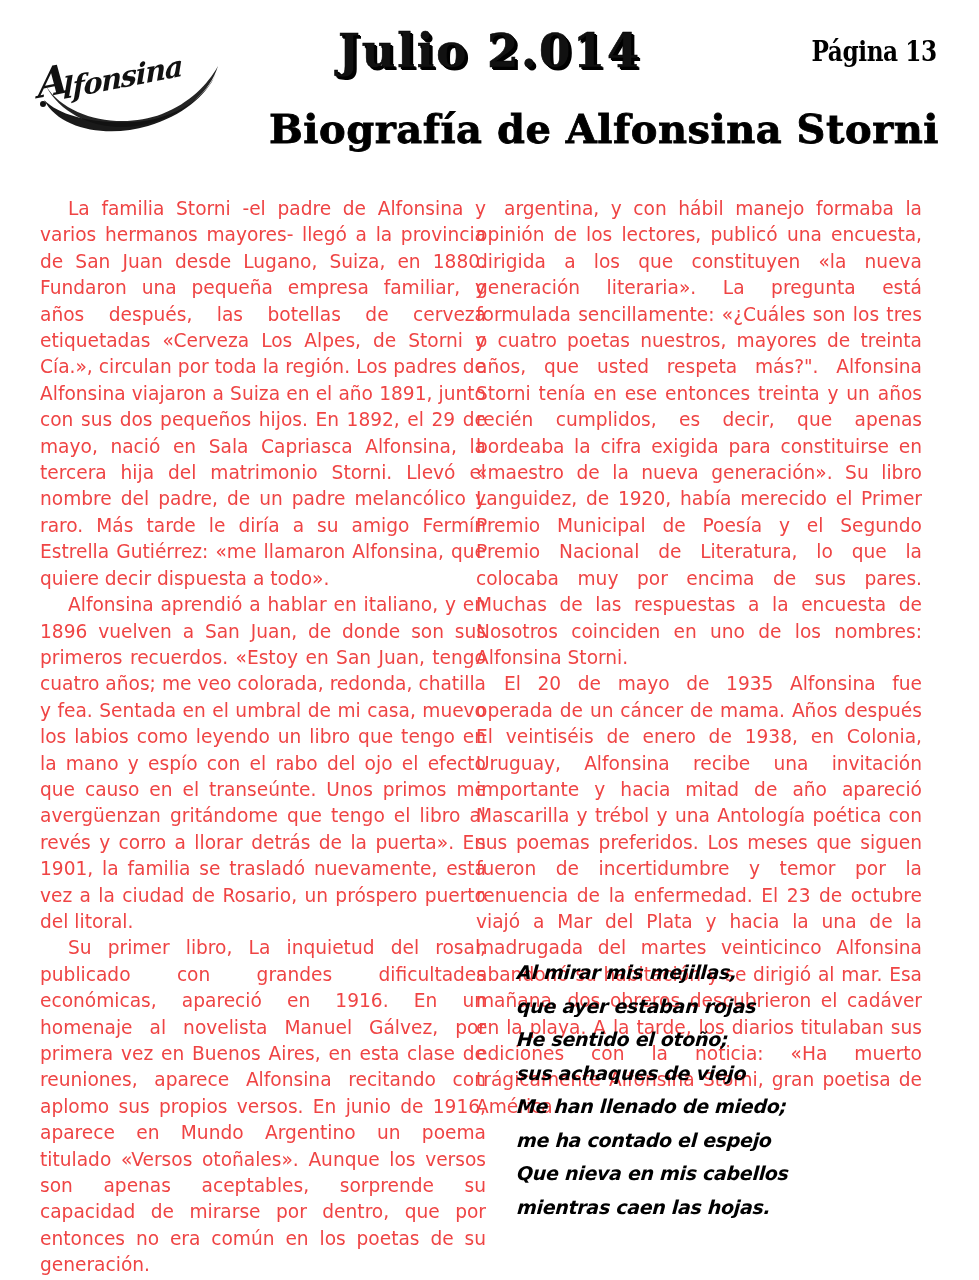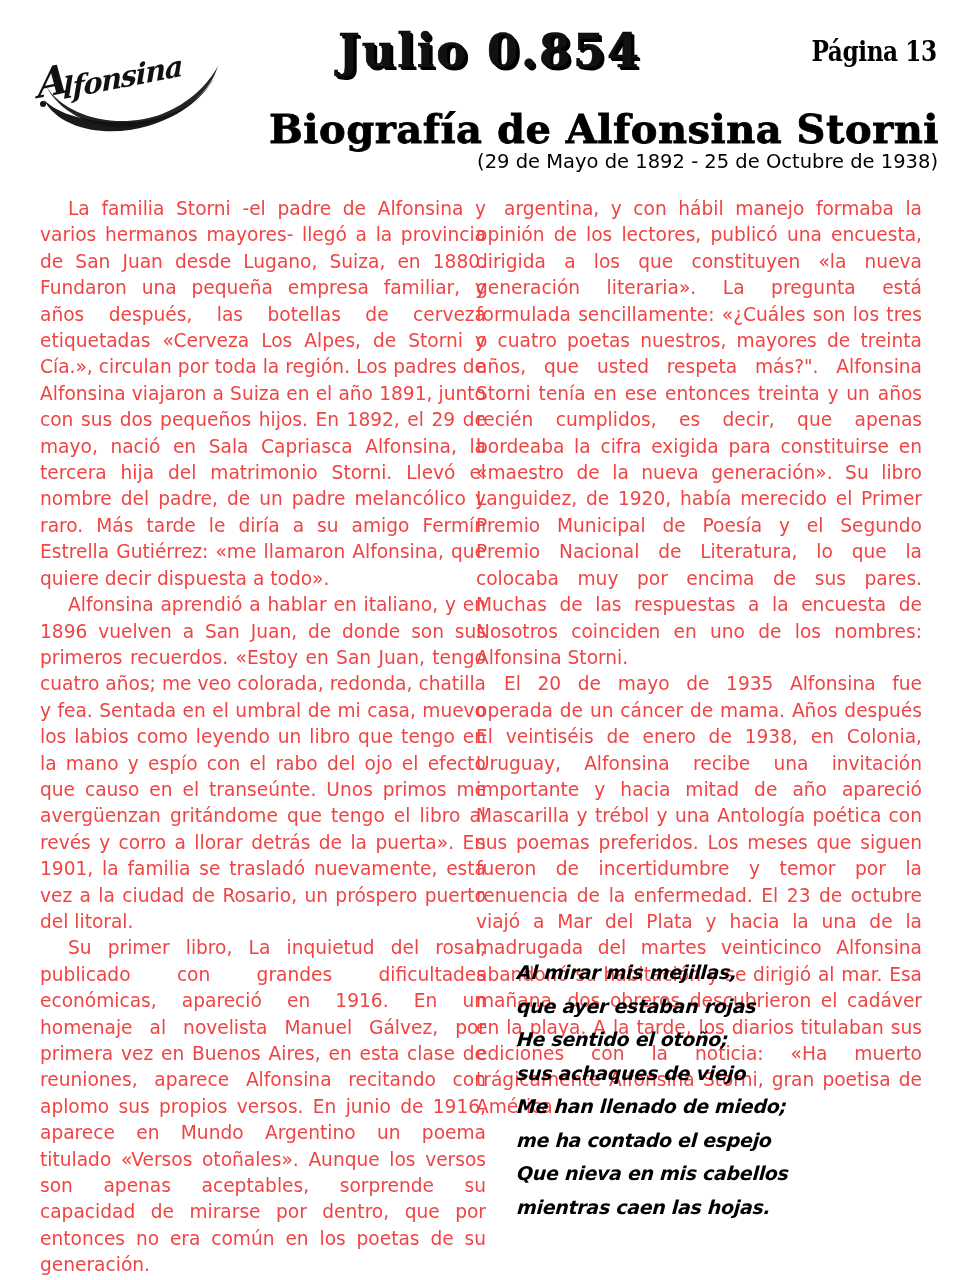--- a/index.html
+++ b/index.html
@@ -158,27 +158,26 @@
         <text x="16" y="62" font-family="DejaVu Serif, serif" font-style="italic" font-weight="700" font-size="40" fill="#111111" transform="skewX(-8)">A</text>
       </g>
       <g transform="rotate(-11 100 58)">
         <text x="42" y="60" font-family="DejaVu Serif, serif" font-style="italic" font-weight="700" font-size="29" letter-spacing="-1.2" fill="#111111" transform="skewX(-10)">lfonsina</text>
       </g>
 
       <circle cx="13" cy="78" r="3" fill="#111111"></circle>
     </svg>
   </div>
 
-  <div class="issue-date">Julio 0.854</div>
+  <div class="issue-date">Julio 2.014</div>
 
   <div class="page-number">Página 13</div>
 
   <h1 class="article-title">Biografía de Alfonsina Storni</h1>
 
-  <div class="article-dates">(29 de Mayo de 1892 - 25 de Octubre de 1938)</div>
 </div>
 
 <div class="columns">
 
   <div class="col col-left">
     <p>La familia Storni -el padre de Alfonsina y varios hermanos mayores- llegó a la provincia de San Juan desde Lugano, Suiza, en 1880. Fundaron una pequeña empresa familiar, y años después, las botellas de cerveza etiquetadas «Cerveza Los Alpes, de Storni y Cía.», circulan por toda la región. Los padres de Alfonsina viajaron a Suiza en el año 1891, junto con sus dos pequeños hijos. En 1892, el 29 de mayo, nació en Sala Capriasca Alfonsina, la tercera hija del matrimonio Storni. Llevó el nombre del padre, de un padre melancólico y raro. Más tarde le diría a su amigo Fermín Estrella Gutiérrez: «me llamaron Alfonsina, que quiere decir dispuesta a todo».</p>
     <p>Alfonsina aprendió a hablar en italiano, y en 1896 vuelven a San Juan, de donde son sus primeros recuerdos. «Estoy en San Juan, tengo cuatro años; me veo colorada, redonda, chatilla y fea. Sentada en el umbral de mi casa, muevo los labios como leyendo un libro que tengo en la mano y espío con el rabo del ojo el efecto que causo en el transeúnte. Unos primos me avergüenzan gritándome que tengo el libro al revés y corro a llorar detrás de la puerta». En 1901, la familia se trasladó nuevamente, esta vez a la ciudad de Rosario, un próspero puerto del litoral.</p>
     <p>Su primer libro, La inquietud del rosal, publicado con grandes dificultades económicas, apareció en 1916. En un homenaje al novelista Manuel Gálvez, por primera vez en Buenos Aires, en esta clase de reuniones, aparece Alfonsina recitando con aplomo sus propios versos. En junio de 1916, aparece en Mundo Argentino un poema titulado «Versos otoñales». Aunque los versos son apenas aceptables, sorprende su capacidad de mirarse por dentro, que por entonces no era común en los poetas de su generación.</p>
 
   </div>

